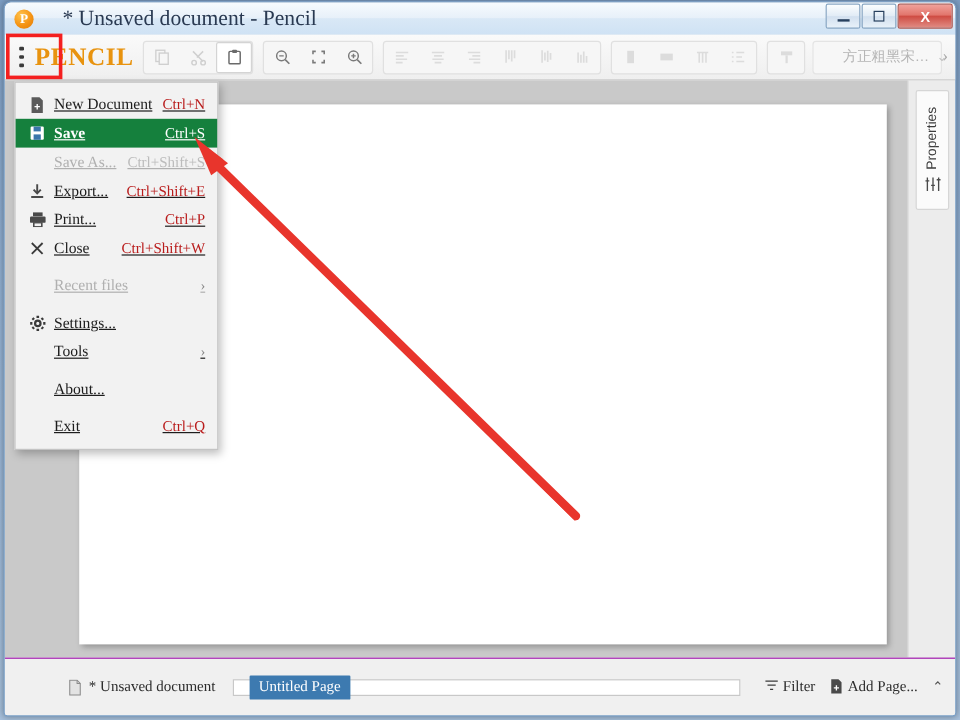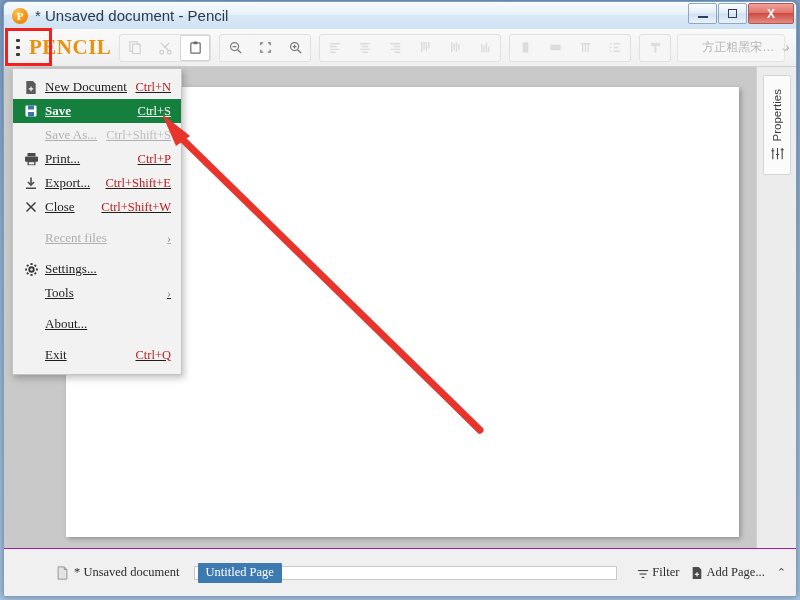--- a/index.html
+++ b/index.html
@@ -31,22 +31,22 @@
   .title-icon {
     width: 16px; height: 16px; margin-left: 8px; margin-top: 1px;
     border-radius: 50%;
     background: radial-gradient(circle at 35% 30%, #ffc44d 0%, #f59314 55%, #e07c06 100%);
     display: flex; align-items: center; justify-content: center;
     color: #fff; font-size: 11px; font-weight: bold;
     font-family: "Liberation Serif", serif;
     flex: 0 0 auto;
   }
   .title-text {
-    margin-left: 7px; font-size: 15px; color: #2a3a52;
-    font-family: Liberation Sans, sans-serif;
+    margin-left: 24px; font-size: 18px; color: #2a3a52;
+    font-family: Liberation Serif, serif;
     white-space: nowrap;
   }
   .win-buttons { position: absolute; right: 4px; top: 1px; display: flex; gap: 1px; }
   .win-btn {
     width: 29px; height: 21px;
     border: 1px solid #8ba8c4; border-radius: 2px;
     background: linear-gradient(180deg,#fbfdfe 0%,#e2ecf6 48%,#d2e0ef 52%,#e8f1f9 100%);
     display: flex; align-items: center; justify-content: center;
     font-size: 10px; color: #27405e; cursor: pointer;
     font-family: "Liberation Sans", sans-serif;
@@ -135,29 +135,29 @@
   .statusbar {
     position: absolute; left: 0; right: 0; bottom: 0; height: 48px;
     background: #f0f0f0; border-top: 1px solid #a21caf;
     display: flex; align-items: center; padding: 0 10px;
   }
   .doc-chip { display: flex; align-items: center; gap: 5px; margin-left: 42px; }
   .doc-name { font-size: 12.5px; color: #2c2c2c; white-space: nowrap; }
   .pagetabs {
     flex: 1; height: 14px; margin: 0 8px 0 14px;
     background: #fff; border: 1px solid #c8c8c8;
-    display: flex; align-items: center; padding: 0 3px;
+    display: flex; align-items: center; padding: 0 13px;
   }
   .page-chip {
     background: #3d7ab0; color: #fff; font-size: 12.5px;
     padding: 2px 8px 3px; border-radius: 1px; cursor: pointer;
     white-space: nowrap;
   }
   .sb-action {
-    display: flex; align-items: flex-end; gap: 3px; font-size: 12.5px;
+    display: flex; align-items: flex-start; gap: 3px; font-size: 12.5px;
     color: #2c2c2c; margin-left: 12px; cursor: pointer; white-space: nowrap;
   }
   .sb-caret { margin-left: 12px; color: #555; font-size: 11px; cursor: pointer; }
 
   
   .menu {
     position: absolute; left: 8px; top: 66px; width: 170px;
     background: #f2f2f2; border: 1px solid #c4c4c4;
     box-shadow: 2px 3px 7px rgba(0,0,0,.25);
     padding: 6px 0 7px; z-index: 40;
@@ -456,42 +456,42 @@
           <span class="lbl">Save</span>
           <span class="acc">Ctrl+S</span>
         </div>
         <div class="mi dis">
           <span class="ico"></span>
           <span class="lbl">Save As...</span>
           <span class="acc">Ctrl+Shift+S</span>
         </div>
         <div class="mi">
           <span class="ico">
+            <svg width="14" height="14" viewBox="0 0 14 14">
+              <g stroke="#4a4a4a" stroke-width="1.6" fill="none">
+                <line x1="7" y1="1.5" x2="7" y2="8.5"></line>
+                <path d="M4 6L7 9.2 10 6"></path>
+                <line x1="2" y1="12.2" x2="12" y2="12.2"></line>
+              </g>
+            </svg>
+          </span>
+          <span class="lbl">Export...</span>
+          <span class="acc">Ctrl+Shift+E</span>
+        </div>
+        <div class="mi">
+          <span class="ico">
             <svg width="15" height="14" viewBox="0 0 15 14">
               <rect x="3.5" y="1" width="8" height="3.2" fill="#4a4a4a"></rect>
               <rect x="1" y="4.5" width="13" height="5.2" rx="1" fill="#4a4a4a"></rect>
               <rect x="3.5" y="9.2" width="8" height="4" fill="#4a4a4a"></rect>
               <rect x="4.8" y="10.2" width="5.4" height="2.2" fill="#f2f2f2"></rect>
             </svg>
           </span>
           <span class="lbl">Print...</span>
           <span class="acc">Ctrl+P</span>
-        </div>
-        <div class="mi">
-          <span class="ico">
-            <svg width="14" height="14" viewBox="0 0 14 14">
-              <g stroke="#4a4a4a" stroke-width="1.6" fill="none">
-                <line x1="7" y1="1.5" x2="7" y2="8.5"></line>
-                <path d="M4 6L7 9.2 10 6"></path>
-                <line x1="2" y1="12.2" x2="12" y2="12.2"></line>
-              </g>
-            </svg>
-          </span>
-          <span class="lbl">Export...</span>
-          <span class="acc">Ctrl+Shift+E</span>
         </div>
         <div class="mi">
           <span class="ico">
             <svg width="14" height="14" viewBox="0 0 14 14">
               <g stroke="#3a3a3a" stroke-width="1.5">
                 <line x1="2.5" y1="2.5" x2="11.5" y2="11.5"></line>
                 <line x1="11.5" y1="2.5" x2="2.5" y2="11.5"></line>
               </g>
             </svg>
           </span>

